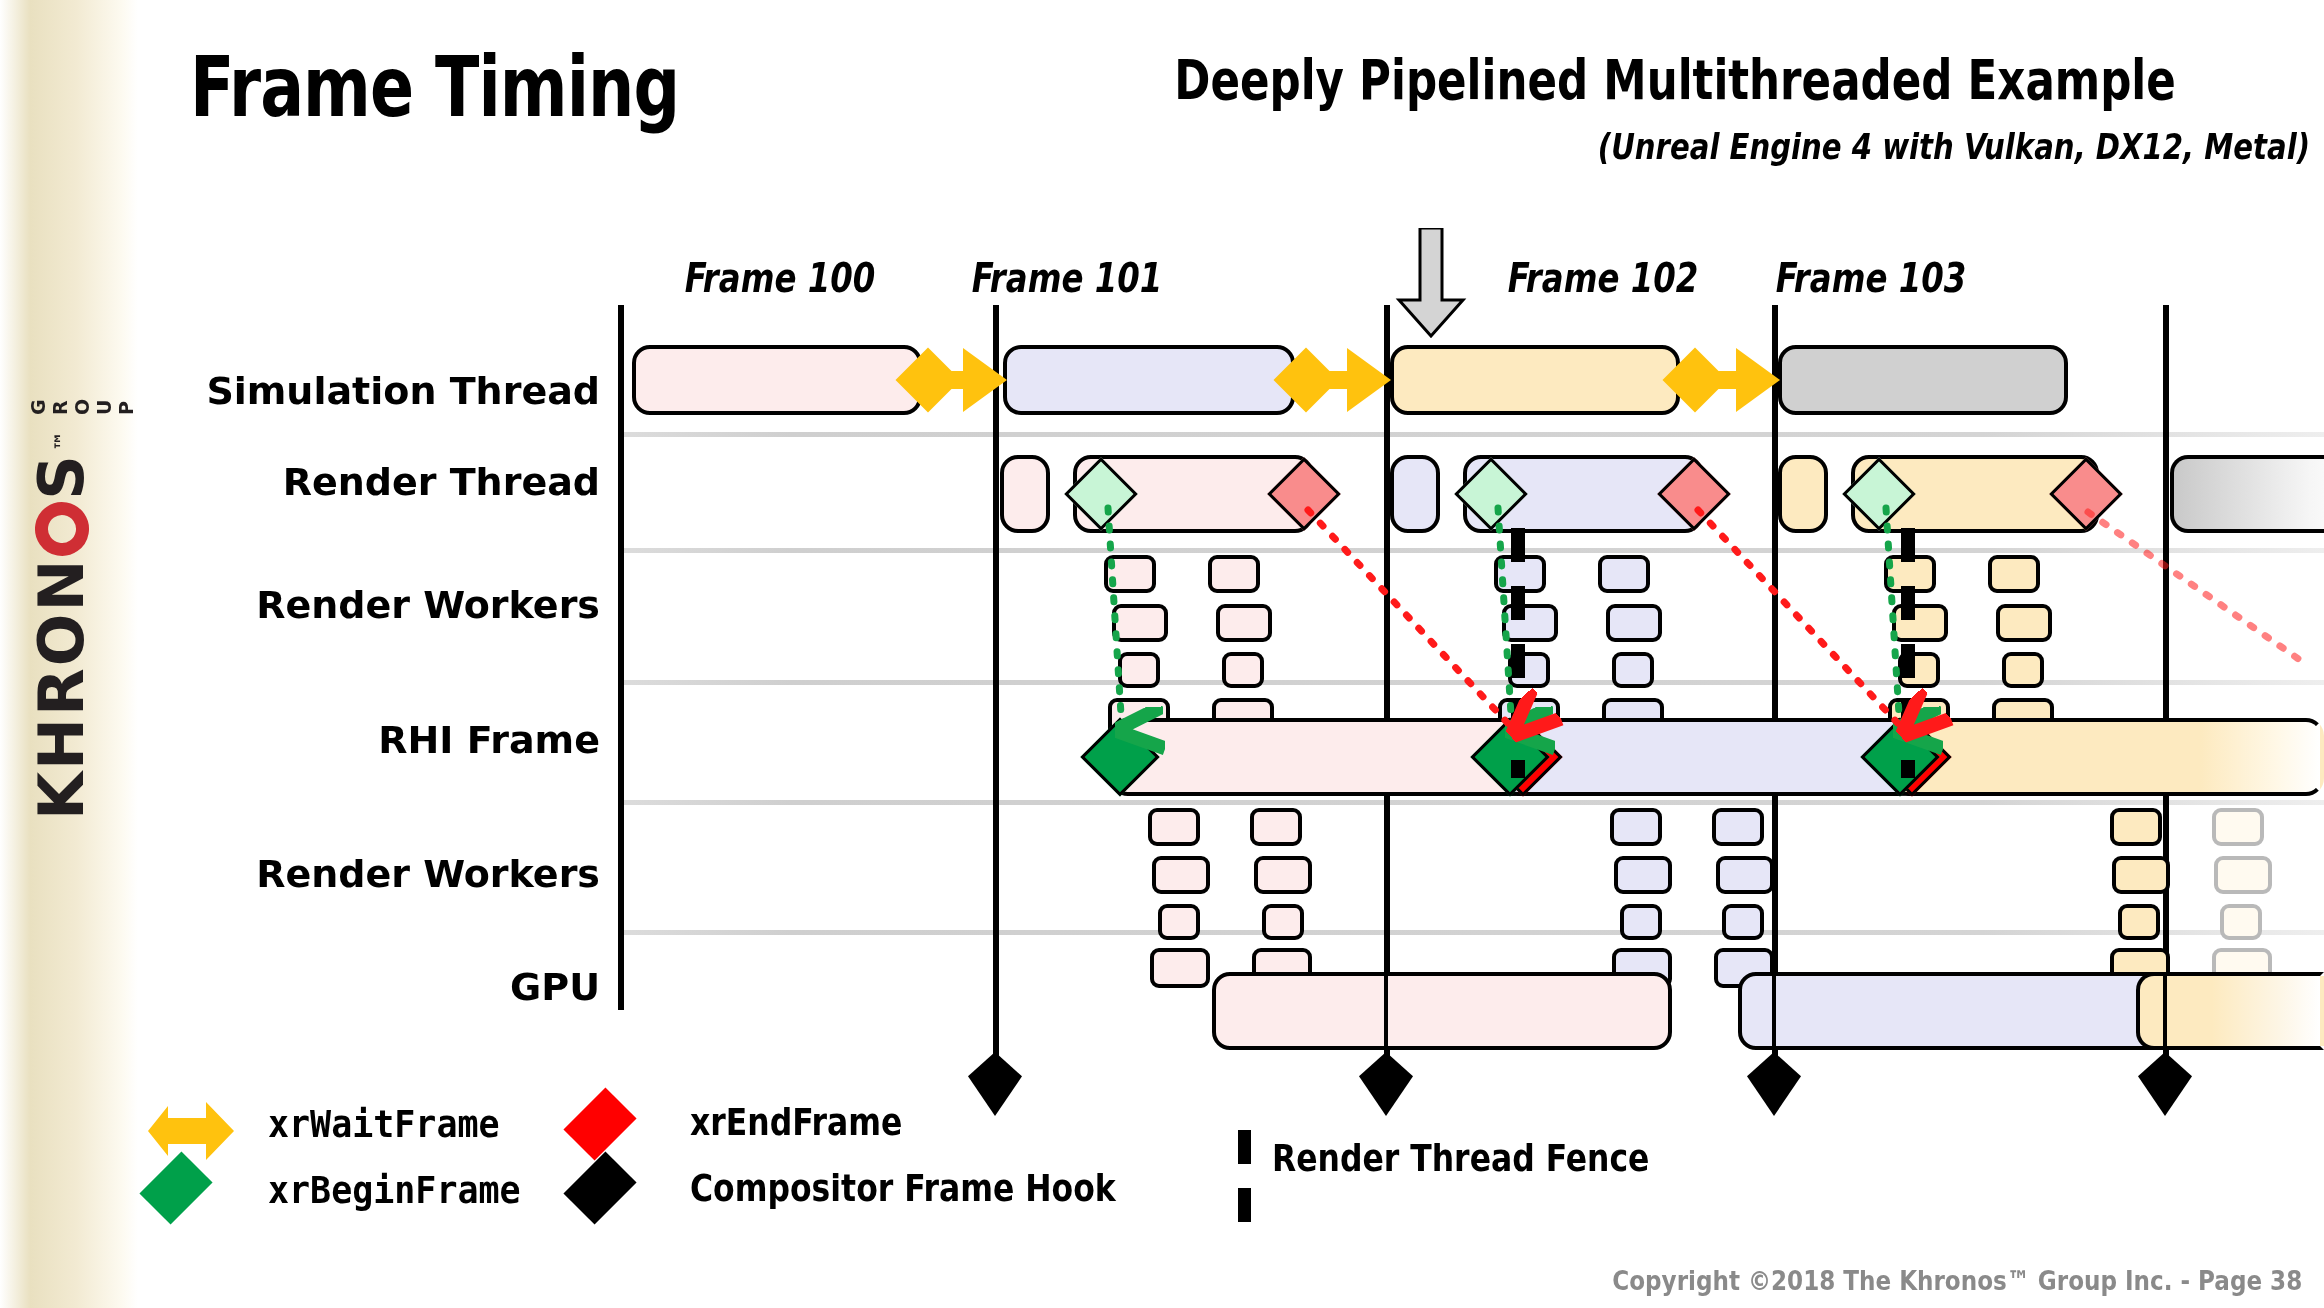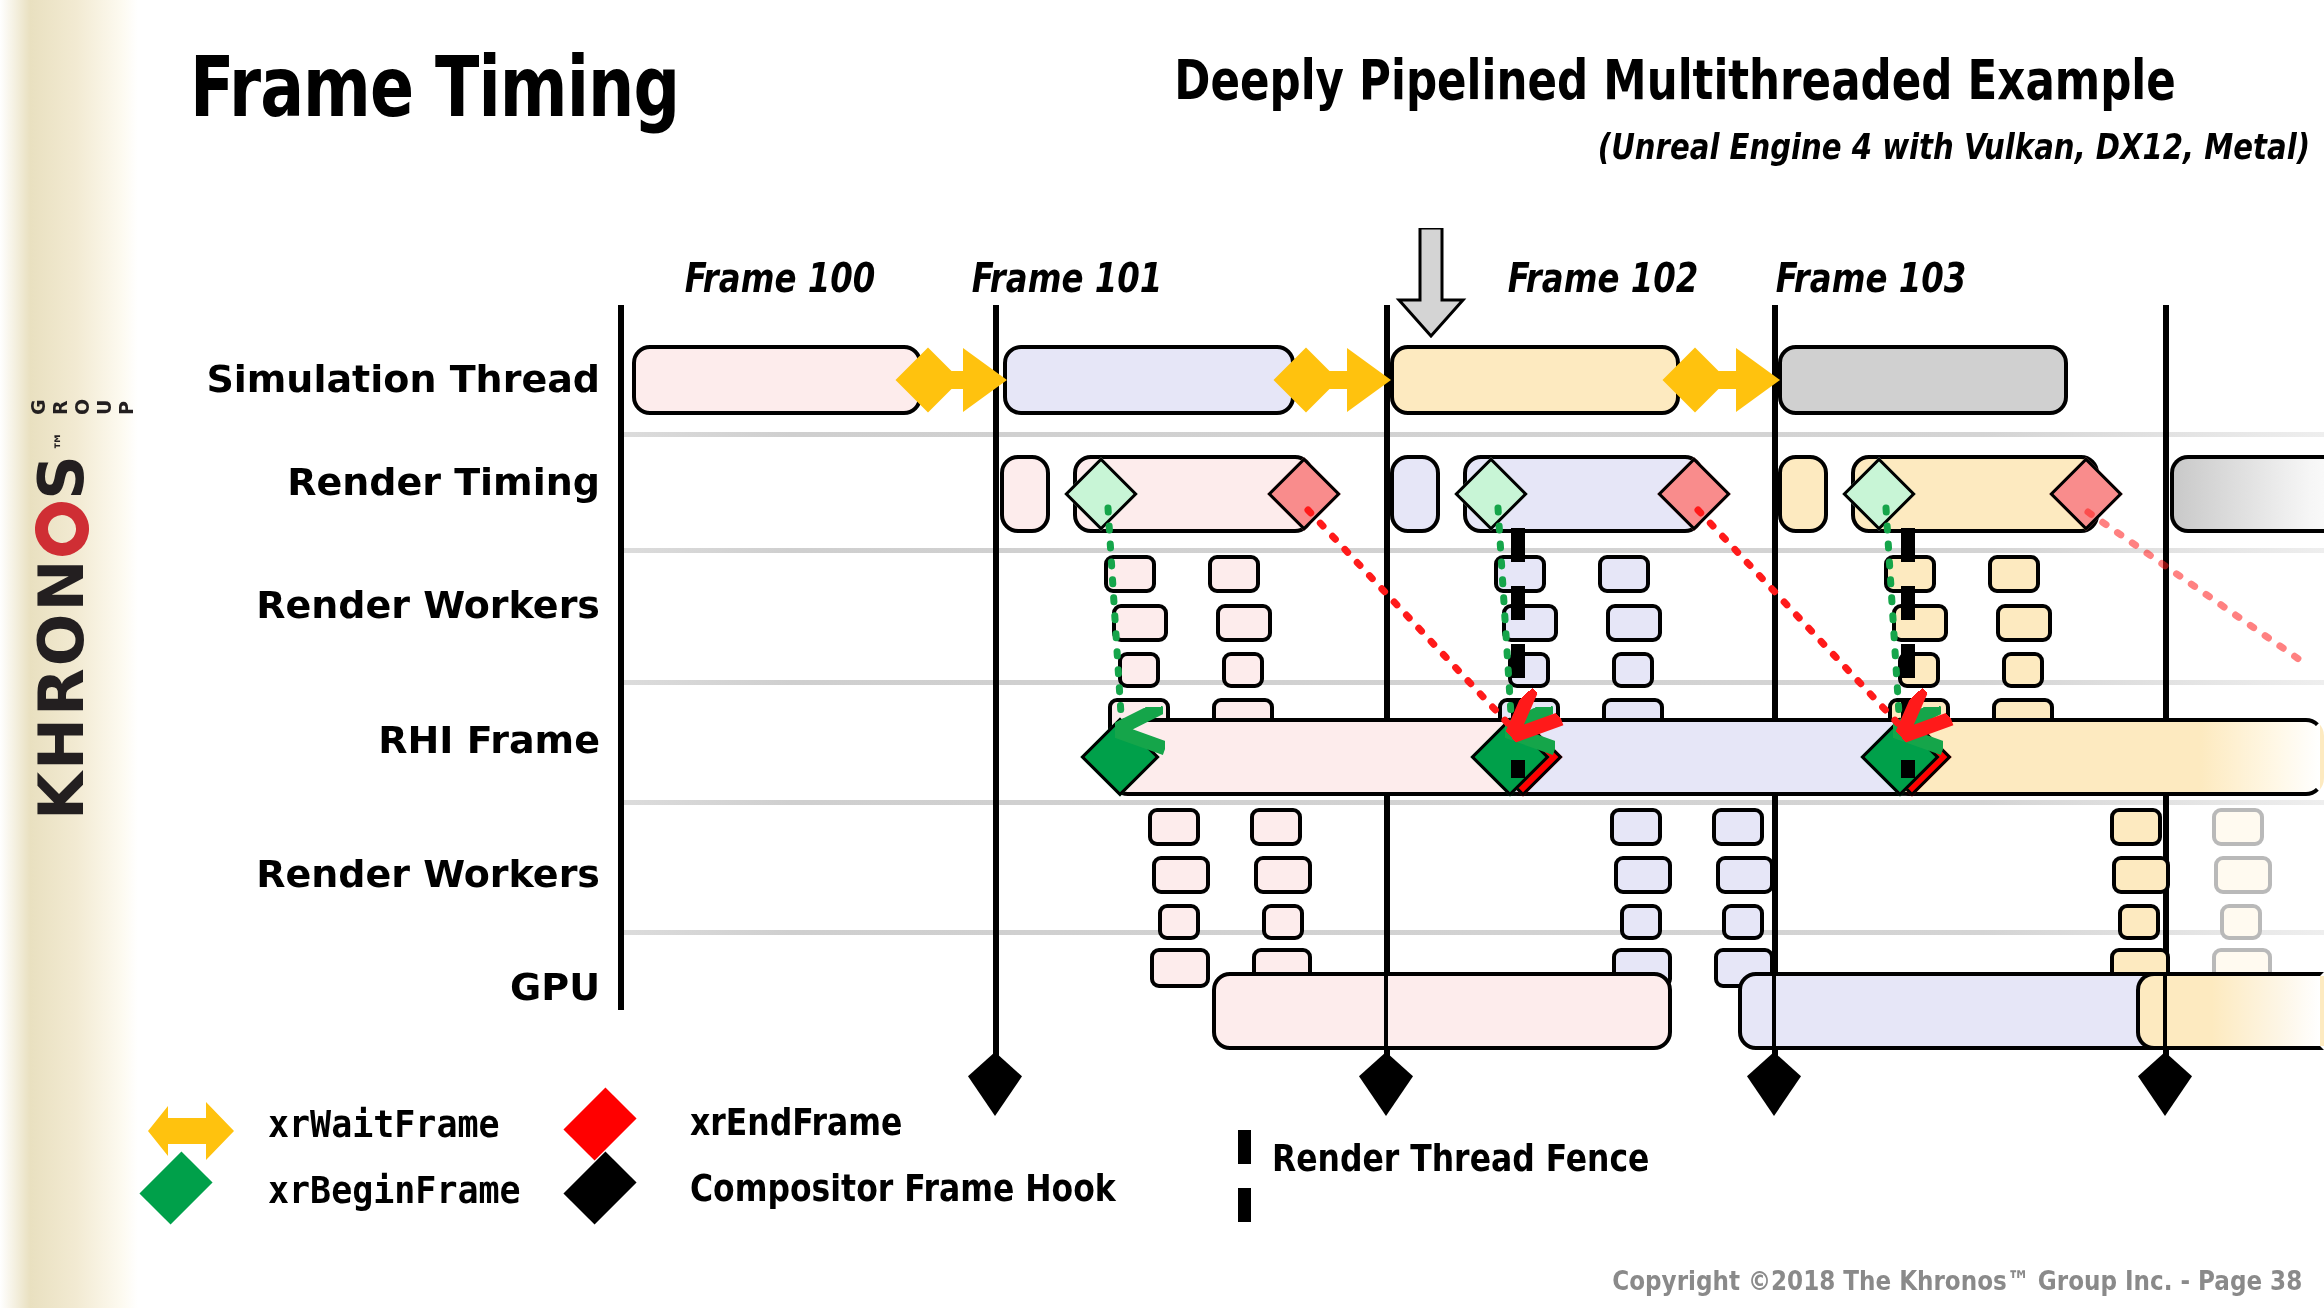--- a/index.html
+++ b/index.html
@@ -154,22 +154,22 @@
 
   <div class="frame-label" style="left:630px;top:255px;width:300px;">Frame 100</div>
   <div class="frame-label" style="left:936px;top:255px;width:262px;">Frame 101</div>
   <div class="frame-label" style="left:1472px;top:255px;width:262px;">Frame 102</div>
   <div class="frame-label" style="left:1740px;top:255px;width:262px;">Frame 103</div>
 
   <svg id="greyarrow" width="72" height="110" viewBox="0 0 72 110">
     <polygon points="25,0 47,0 47,72 68,72 36,108 4,72 25,72" fill="#d4d4d4" stroke="#000" stroke-width="3"></polygon>
   </svg>
 
-  <div class="row-label" style="left:170px;top:357px;width:430px;">Simulation Thread</div>
-  <div class="row-label" style="left:170px;top:460px;width:430px;">Render Timing</div>
+  <div class="row-label" style="left:170px;top:369px;width:430px;">Simulation Thread</div>
+  <div class="row-label" style="left:170px;top:460px;width:430px;">Render Thread</div>
   <div class="row-label" style="left:170px;top:583px;width:430px;">Render Workers</div>
   <div class="row-label" style="left:170px;top:718px;width:430px;">RHI Frame</div>
   <div class="row-label" style="left:170px;top:852px;width:430px;">Render Workers</div>
   <div class="row-label" style="left:170px;top:965px;width:430px;text-align:right;">GPU</div>
 
   <div class="gridline" style="top:432px;"></div>
   <div class="gridline" style="top:548px;"></div>
   <div class="gridline" style="top:680px;"></div>
   <div class="gridline" style="top:800px;"></div>
   <div class="gridline" style="top:930px;"></div>

